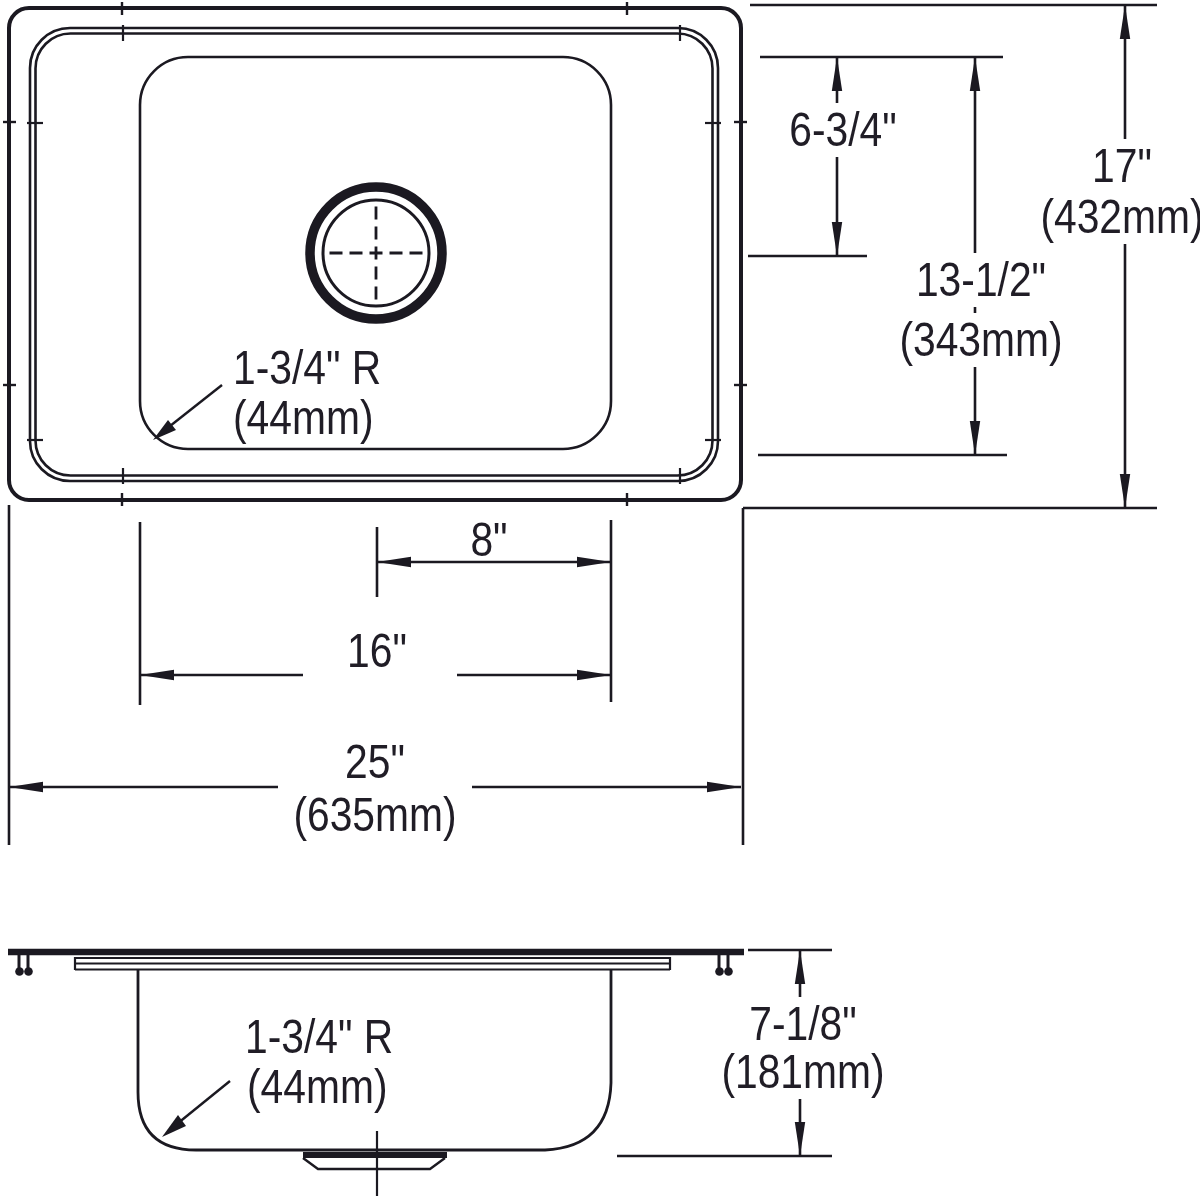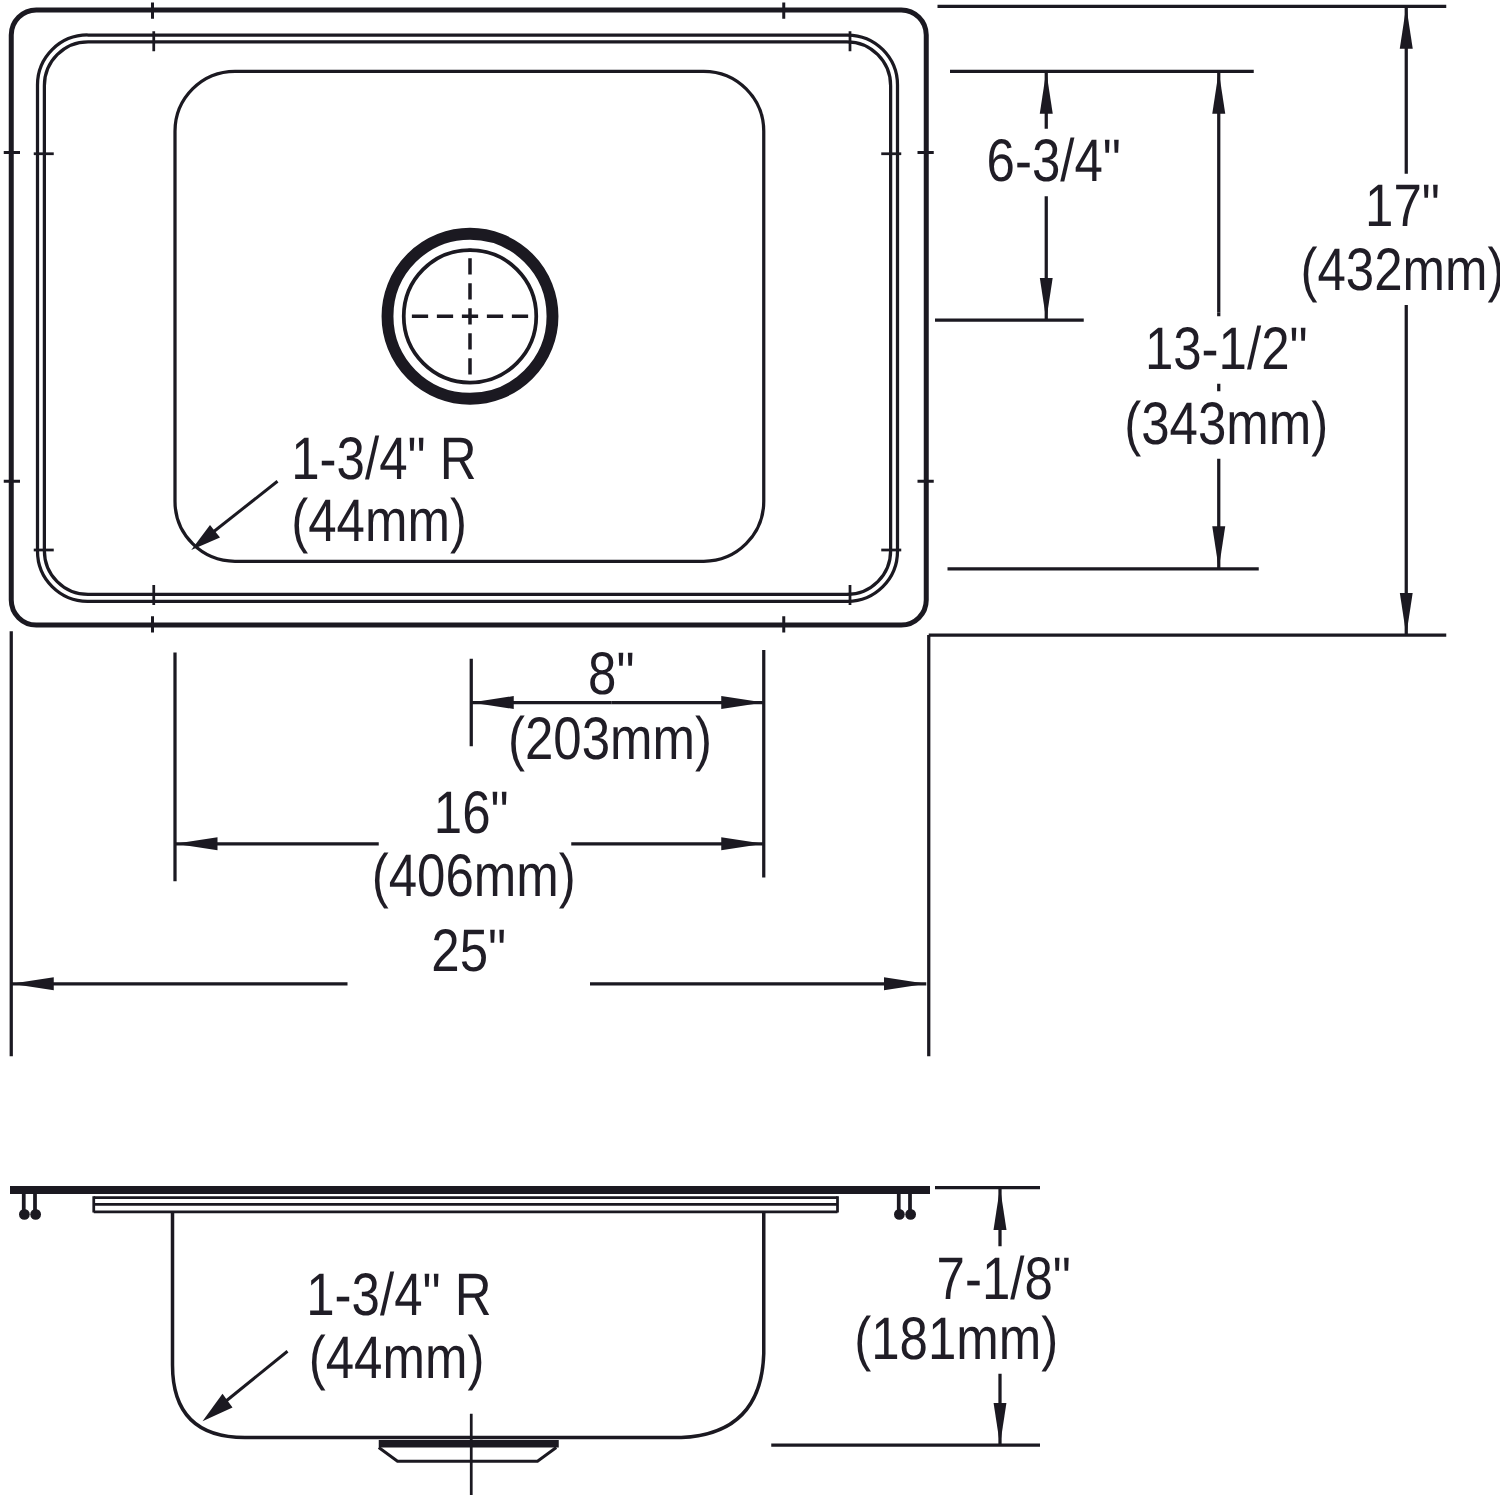--- a/index.html
+++ b/index.html
@@ -169,26 +169,25 @@
 
 <div class="lbl bg" style="left:843px;top:130px"><span>6-3/4"</span></div>
 
 <div class="lbl bg" style="left:981px;top:280px"><span>13-1/2"</span></div>
 <div class="lbl bg" style="left:981px;top:340px"><span>(343mm)</span></div>
 
 <div class="lbl bg" style="left:1122px;top:166px"><span>17"</span></div>
 <div class="lbl bg" style="left:1122px;top:217px"><span>(432mm)</span></div>
 
 <div class="lbl" style="left:489px;top:540px"><span>8"</span></div>
-<div class="lbl" style="left:488px;top:592px"><span>(203mm)</span></div>
 
 <div class="lbl" style="left:377px;top:651px"><span>16"</span></div>
-<div class="lbl" style="left:379px;top:702px"><span>(406mm)</span></div>
 
 <div class="lbl" style="left:375px;top:762px"><span>25"</span></div>
+<div class="lbl" style="left:375px;top:815px"><span>(635mm)</span></div>
 
 <div class="lbl left" style="left:245px;top:1037px"><span>1-3/4" R</span></div>
 <div class="lbl left" style="left:247px;top:1087px"><span>(44mm)</span></div>
 
 <div class="lbl bg" style="left:803px;top:1024px"><span>7-1/8"</span></div>
-<div class="lbl bg" style="left:765px;top:1072px"><span>(181mm)</span></div>
+<div class="lbl bg" style="left:803px;top:1072px"><span>(181mm)</span></div>
 
 </div>
 
 </body></html>

